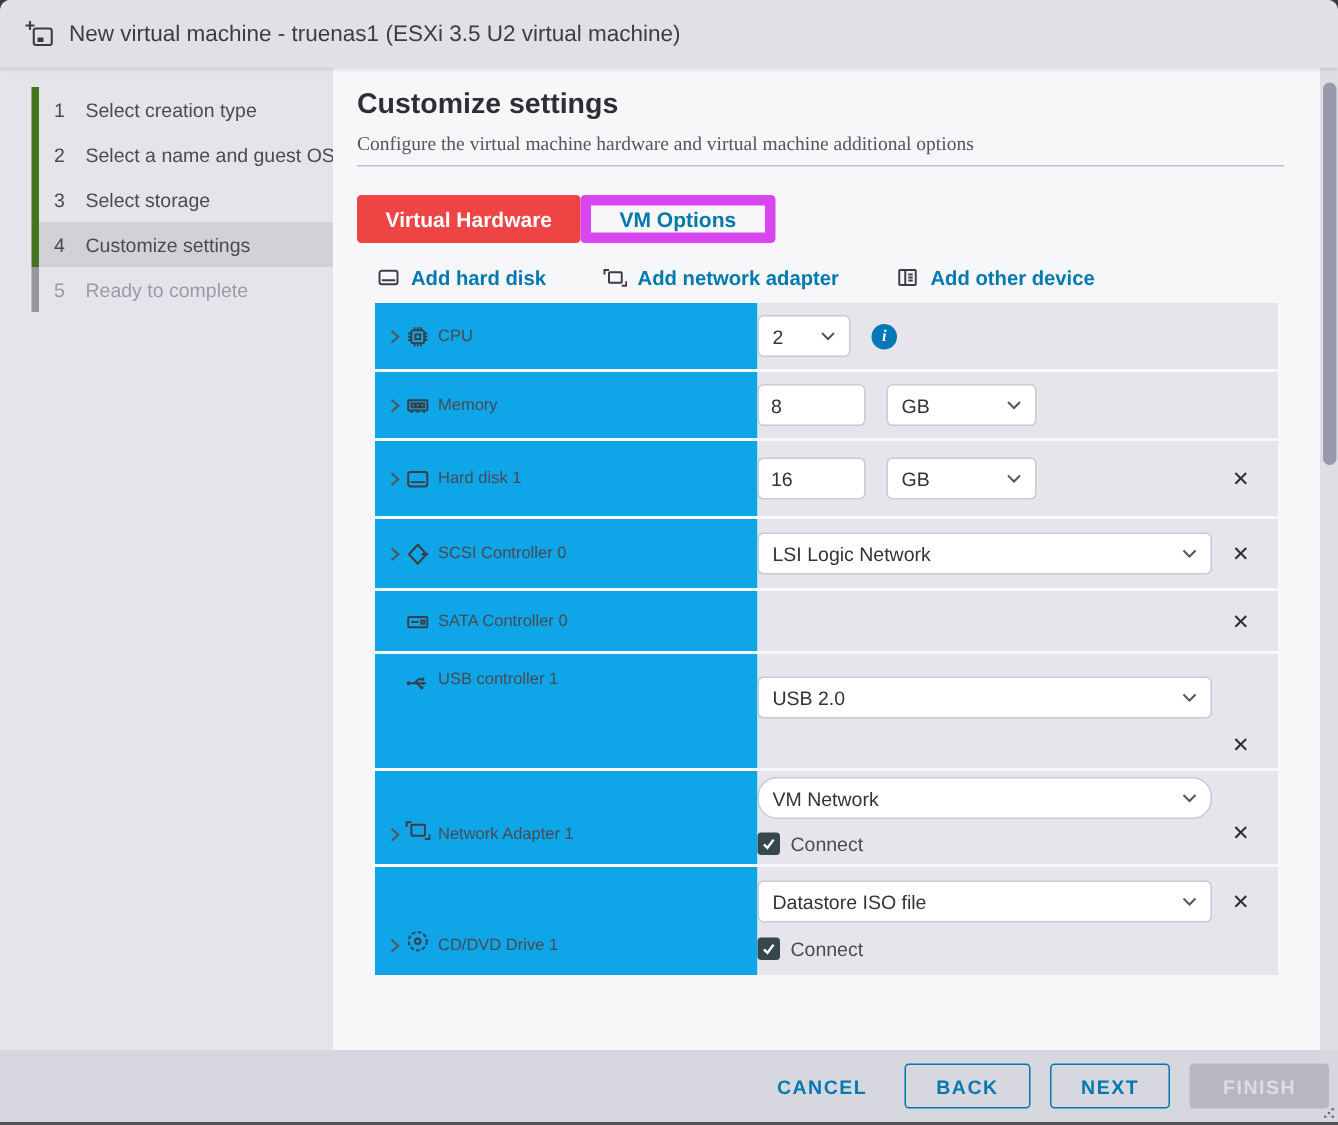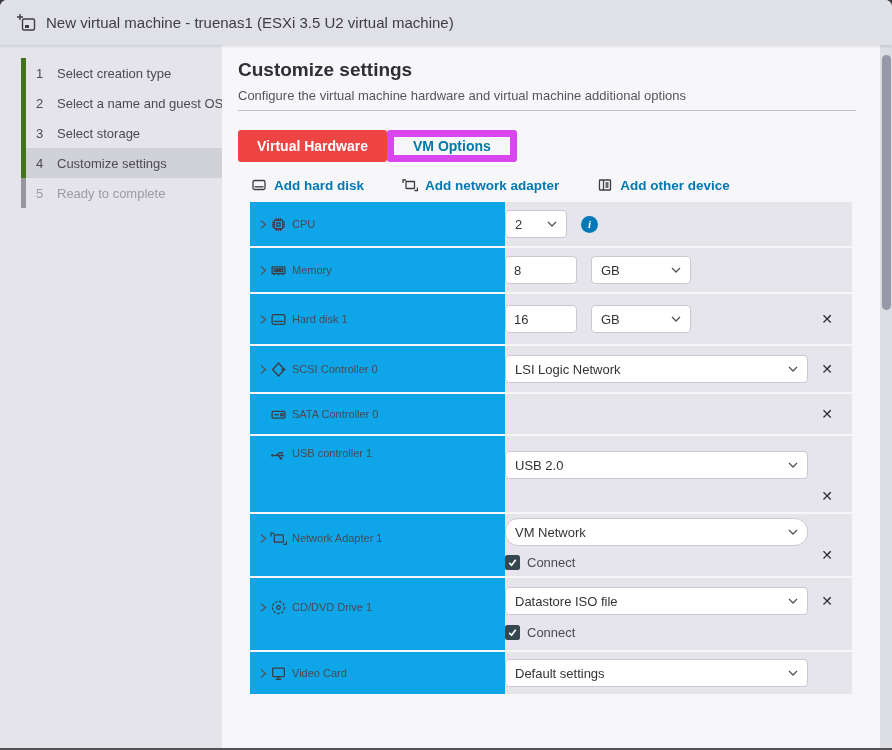--- a/index.html
+++ b/index.html
@@ -22,41 +22,41 @@
   .step { height:30px; margin-left:26px; display:flex; align-items:center; padding-left:10px; font-size:13px; color:#4a4a50; cursor:default; }
   .step .num { width:14px; flex:0 0 14px; }
   .step .lbl { margin-left:7px; white-space:nowrap; }
   .step.active { background:#D1D1D8; }
   .step.pending { color:#9B9BA3; }
 
   
   .main { flex:1; position:relative; background:#F7F7F9; overflow:hidden; }
   .main-inner { padding:12px 36px 0 16px; }
   h1.page-title { font-size:19px; font-weight:700; color:#2e2e33; line-height:26px; }
-  .subtitle { margin-top:4px; font-size:13px; color:#55555c; line-height:17px; }
+  .subtitle { margin-top:4px; font-size:13px; color:#55555c; line-height:17px;font-family:Liberation Serif, serif; }
   .hr { margin-top:6px; border-bottom:1px solid #BFBFC8; }
 
   
   .tabs { margin-top:19px; display:flex; }
   .tab { height:32px; display:flex; align-items:center; padding:0 19px; font-size:14px; font-weight:700; border-radius:3px; cursor:pointer; }
   .tab.active { background:#ef4444; color:#fff; }
   .tab.inactive { border:7px solid #d946ef; color:#0079A8; background:transparent; }
 
   
   .add-row { margin-top:13px; margin-left:13px; display:flex; align-items:center; gap:38px; height:19px; }
   .add-link { display:flex; align-items:flex-end; gap:7px; font-size:13.5px; font-weight:700; color:#0079B2; cursor:pointer; white-space:nowrap; }
 
   
   .hw-table { margin-top:8px; margin-left:12px; width:602px; }
   .hw-row { display:flex; margin-bottom:2px; }
   .hw-label { width:255px; flex:0 0 255px; background:#0ea5e9; display:flex; align-items:center; padding-left:5px; font-size:11px; color:#4a4a50; }
   .hw-label .chev { width:15px; flex:0 0 15px; display:flex; align-items:center; justify-content:center; cursor:pointer; }
   .hw-label .ric { width:22px; flex:0 0 22px; display:flex; align-items:center; }
   .hw-label.v-top { align-items:flex-start; padding-top:11px; }
-  .hw-label.v-bottom { align-items:center; padding-bottom:14px; }
+  .hw-label.v-bottom { align-items:flex-end; padding-bottom:14px; }
   .hw-controls { flex:1; background:#E5E5EB; position:relative; display:flex; align-items:center; }
   .hw-controls.col { flex-direction:column; align-items:flex-start; justify-content:flex-start; }
 
   .h-cpu{height:44px}.h-mem{height:44px}.h-hd{height:50px}.h-scsi{height:46px}.h-sata{height:40px}
   .h-usb{height:76px}.h-net{height:62px}.h-cd{height:72px}.h-vid{height:42px}
 
   
   .select { background:#fff; border:1px solid #C9C9D2; border-radius:4px; height:28px; display:flex; align-items:center; justify-content:space-between; padding:0 9px; font-size:13px; color:#333; cursor:pointer; }
   .tinput { background:#fff; border:1px solid #C9C9D2; border-radius:4px; height:28px; width:72px; padding:0 8px; font-size:13px; color:#333; font-family:inherit; }
   .w-cpu{width:62px}.w-unit{width:100px}.w-wide{width:303px}
@@ -388,49 +388,38 @@
                 <span class="checkbox">
                   <svg width="11" height="11" viewBox="0 0 12 12" fill="none" stroke="#fff" stroke-width="1.8">
                       <path d="M2.5 6.5 L5 9 L9.5 3"></path>
                     </svg>
                 </span>
                 <span>Connect</span>
               </div>
             </div>
           </div>
 
-          <div class="hw-row h-vid">
-            <div class="hw-label">
-              <span class="chev">
-                <svg width="10" height="11" viewBox="0 0 10 11" fill="none" stroke="#55555c" stroke-width="1.4">
-                    <path d="M3 1.5 L7.5 5.5 L3 9.5"></path>
-                  </svg>
-              </span>
-              <span class="ric">
-                <svg width="17" height="17" viewBox="0 0 16 16" fill="none" stroke="#3c3c42" stroke-width="1.2">
-                  <rect x="2.5" y="3" width="11" height="8" rx="0.8"></rect>
-                    <path d="M8 11 v2"></path>
-                    <path d="M5.5 13.5 h5"></path>
-                </svg>
-              </span>
-              <span>Video Card</span>
-            </div>
-            <div class="hw-controls">
-              <div class="select w-wide">
-                <span>Default settings</span>
-                <svg width="10" height="7" viewBox="0 0 10 7" fill="none" stroke="#555" stroke-width="1.3">
-                    <path d="M1 1 L5 5 L9 1"></path>
-                  </svg>
-              </div>
-            </div>
-          </div>
 
         </div>
       </div>
 
       <div class="vscroll">
         <div class="vthumb"></div>
       </div>
     </div>
   </div>
 
+  <div class="footer">
+    <span class="link-btn">CANCEL</span>
+    <div class="btn">BACK</div>
+    <div class="btn">NEXT</div>
+    <div class="btn disabled">FINISH</div>
+    <span class="grip">
+      <svg width="8" height="8" viewBox="0 0 8 8">
+          <circle cx="6.5" cy="1.5" r="0.9" fill="#6a6a70"></circle>
+          <circle cx="6.5" cy="6.5" r="0.9" fill="#6a6a70"></circle>
+          <circle cx="1.5" cy="6.5" r="0.9" fill="#6a6a70"></circle>
+          <circle cx="4" cy="4" r="0.9" fill="#6a6a70"></circle>
+        </svg>
+    </span>
+  </div>
 
 </div>
 
 </body></html>

